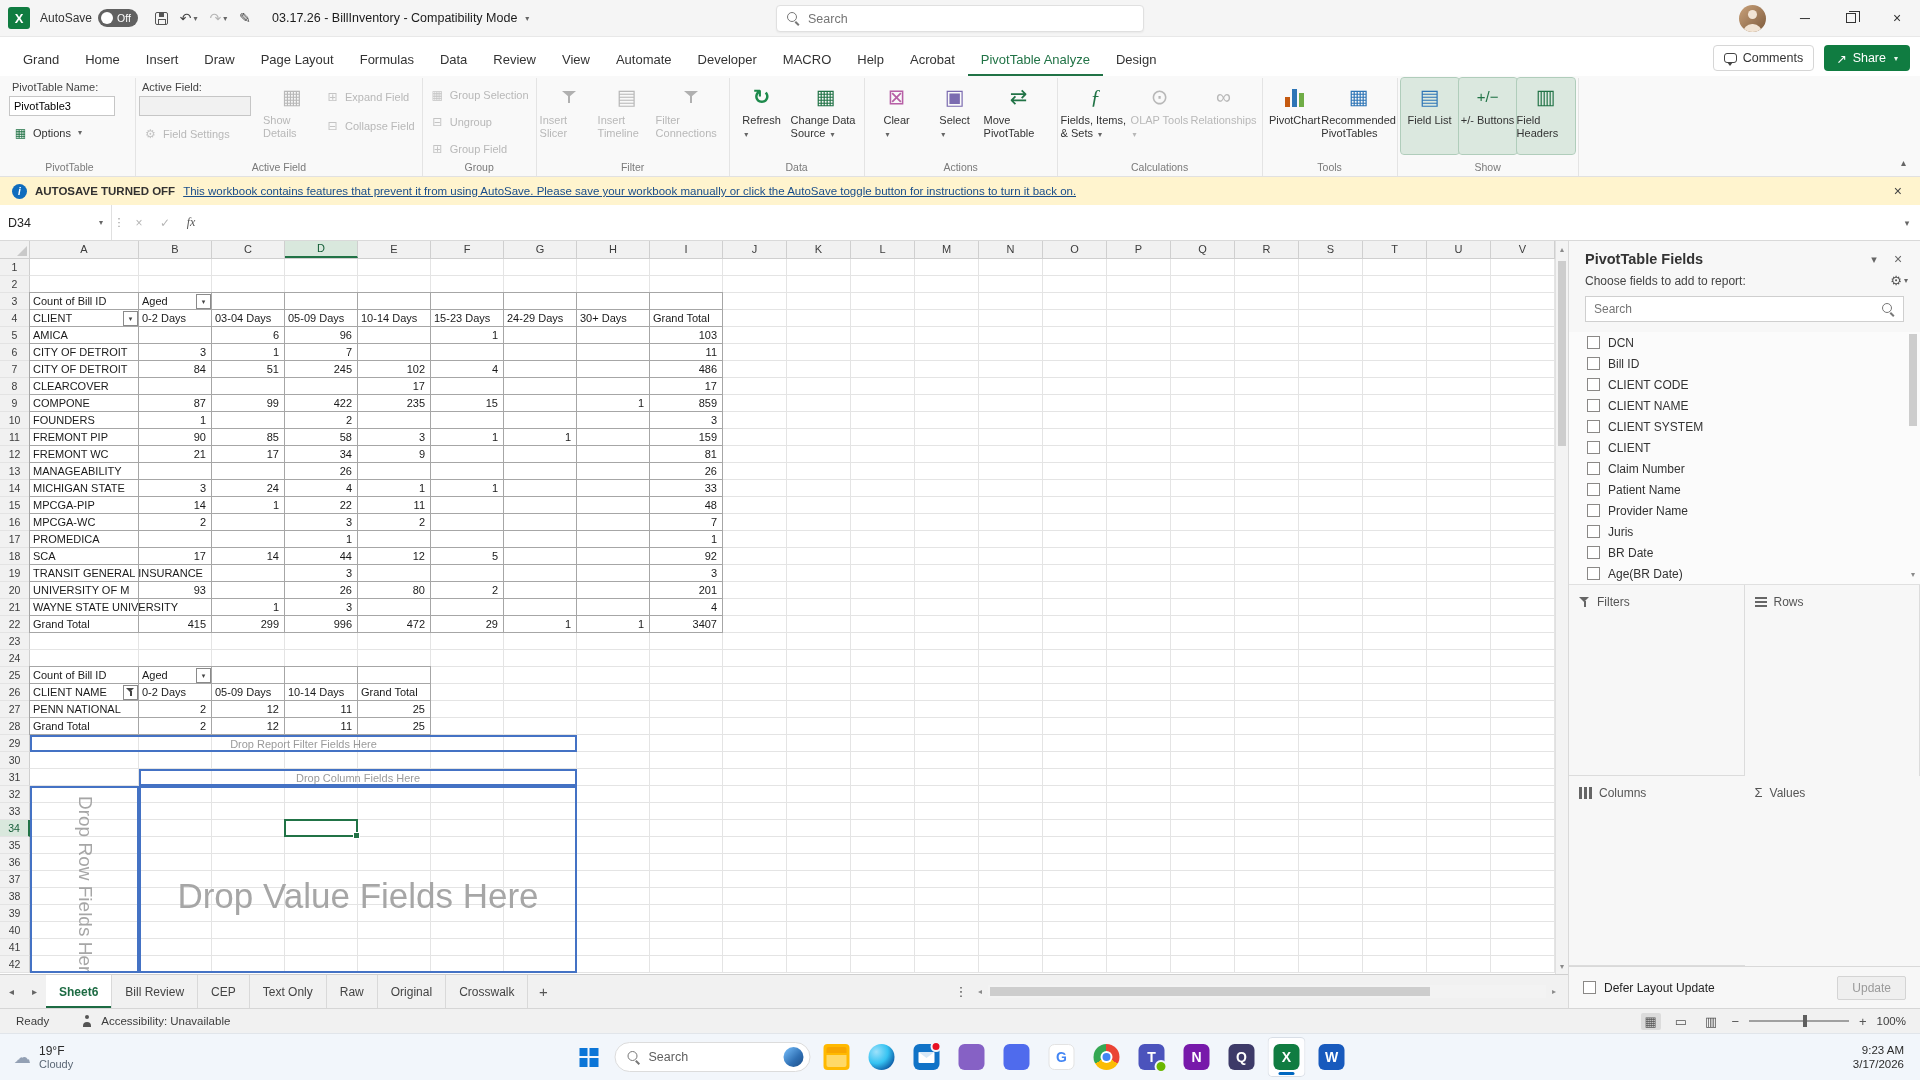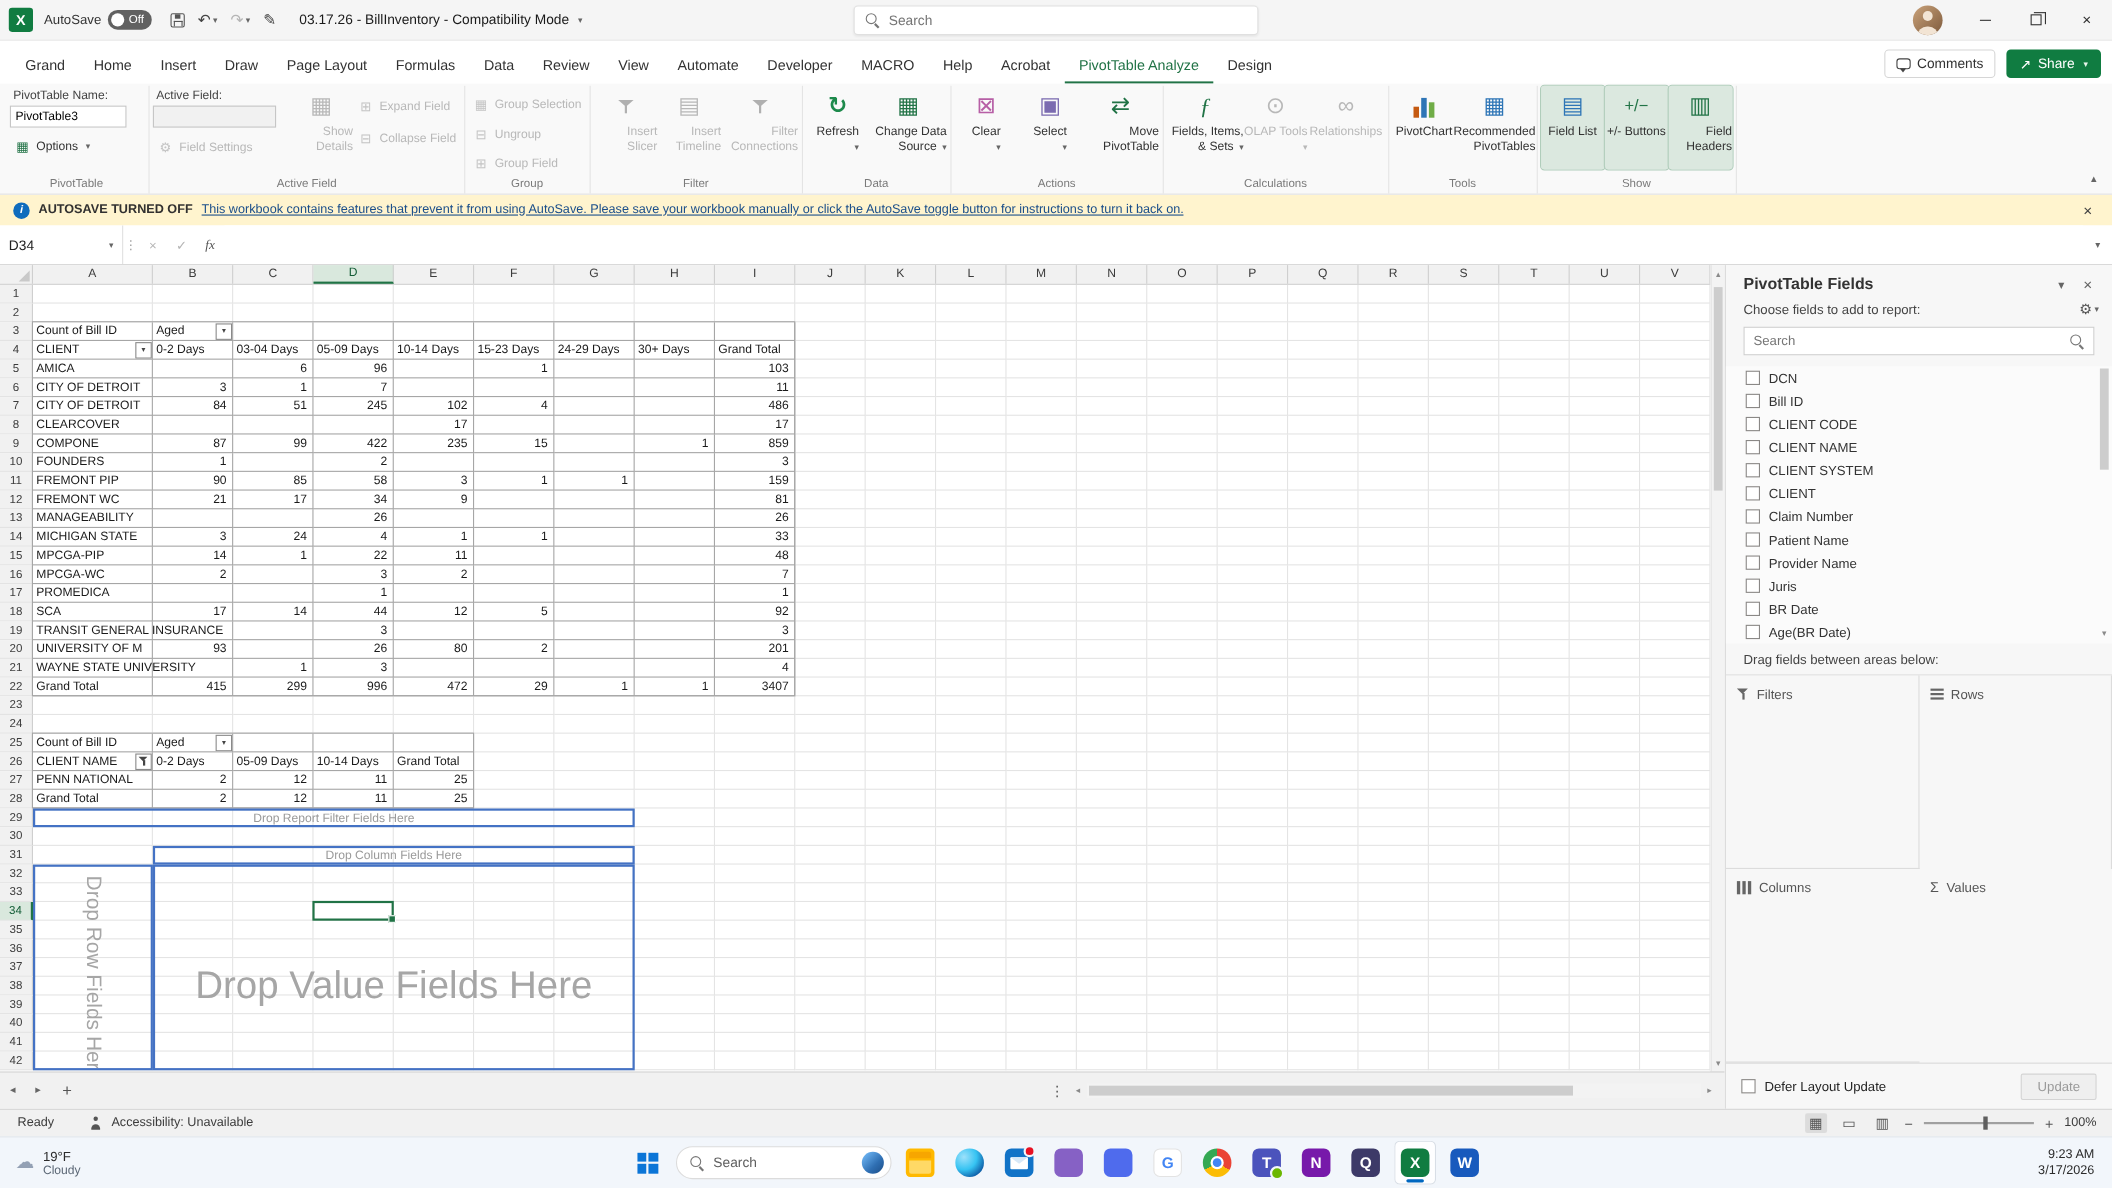--- a/index.html
+++ b/index.html
@@ -47,21 +47,21 @@
 .share-btn .chev{color:#e8f5ec;}
 
 
 .ribbon{height:101px;background:#f9f9f9;border-bottom:1px solid #e1e1e1;display:flex;flex:none;padding:2px 0 0 4px;position:relative;}
 .rgroup{display:flex;flex-direction:column;flex:none;border-right:1px solid #e4e4e4;padding:0 3px;}
 .rbody{flex:1;display:flex;align-items:flex-start;}
 .rglabel{height:16px;font-size:10.5px;color:#7a7a7a;text-align:center;line-height:15px;white-space:nowrap;}
 .rbtn-big{width:58px;display:flex;flex-direction:column;align-items:center;padding-top:5px;gap:3px;height:76px;border-radius:3px;flex:none;}
 .rbtn-big.wide{width:70px;}
 .rbtn-big .ricon{height:28px;font-size:21px;line-height:28px;color:#217346;display:flex;align-items:center;justify-content:center;}
-.rbtn-big .rtext{font-size:11px;color:#333;text-align:right;line-height:12.5px;}
+.rbtn-big .rtext{font-size:11px;color:#333;text-align:left;line-height:12.5px;}
 .rbtn-big.disabled .ricon,.rbtn-big.disabled .rtext,.rbtn-big.disabled .chev{color:#b8b8b8;}
 .rbtn-big.selected{background:#dbe8df;outline:1px solid #b0cdbb;}
 .rbtn-sm{display:flex;align-items:center;gap:5px;height:21px;font-size:11px;color:#333;padding:0 4px;white-space:nowrap;}
 .rbtn-sm .sicon{width:15px;font-size:12px;color:#217346;text-align:center;flex:none;}
 .rbtn-sm.disabled{color:#b8b8b8;}
 .rbtn-sm.disabled .sicon{color:#c4c4c4;}
 .pt-label{font-size:11px;color:#444;margin:3px 0 3px 3px;white-space:nowrap;}
 .pt-input{width:106px;height:20px;border:1px solid #c6c6c6;background:#fff;font-size:11px;padding:0 4px;font-family:inherit;}
 .af-input{width:112px;background:#f1f1f1;}
 .bars{display:inline-flex;align-items:flex-end;gap:2px;height:20px;}
@@ -1608,20 +1608,29 @@
           <div class="vs-arrow">▴</div>
           <div class="vs-track">
               <div class="vs-thumb"></div>
             </div>
           <div class="vs-arrow">▾</div>
         </div>
       </div>
       <div class="sheettabs">
         <div class="st-nav">◂</div>
         <div class="st-nav">▸</div>
+        <div style="display:flex;align-items:stretch;">
+            <div class="stab active">Sheet6</div>
+            <div class="stab">Bill Review</div>
+            <div class="stab">CEP</div>
+            <div class="stab">Text Only</div>
+            <div class="stab">Raw</div>
+            <div class="stab">Original</div>
+            <div class="stab">Crosswalk</div>
+          </div>
         <div class="st-add">+</div>
         <div class="st-spacer"></div>
         <div class="st-menu">⋮</div>
         <div class="hscroll">
           <div class="hs-arrow">◂</div>
           <div class="hs-track">
               <div class="hs-thumb"></div>
             </div>
           <div class="hs-arrow">▸</div>
         </div>
@@ -1693,21 +1702,20 @@
             <div class="field-item">
               <span class="cb"></span>
               <span class="fl-label">Age(BR Date)</span>
             </div>
           </div>
         <div class="pane-scroll">
           <div class="ps-thumb"></div>
           <div class="ps-arrow">▾</div>
         </div>
       </div>
-      <div class="drag-label">Drag fields between areas below:</div>
       <div class="areas">
         <div class="area bdr bdb">
           <div class="area-h">
               <span class="funnel"></span>
               <span>Filters</span>
             </div>
         </div>
         <div class="area bdr">
           <div class="area-h">
               <span class="rows-ic">

